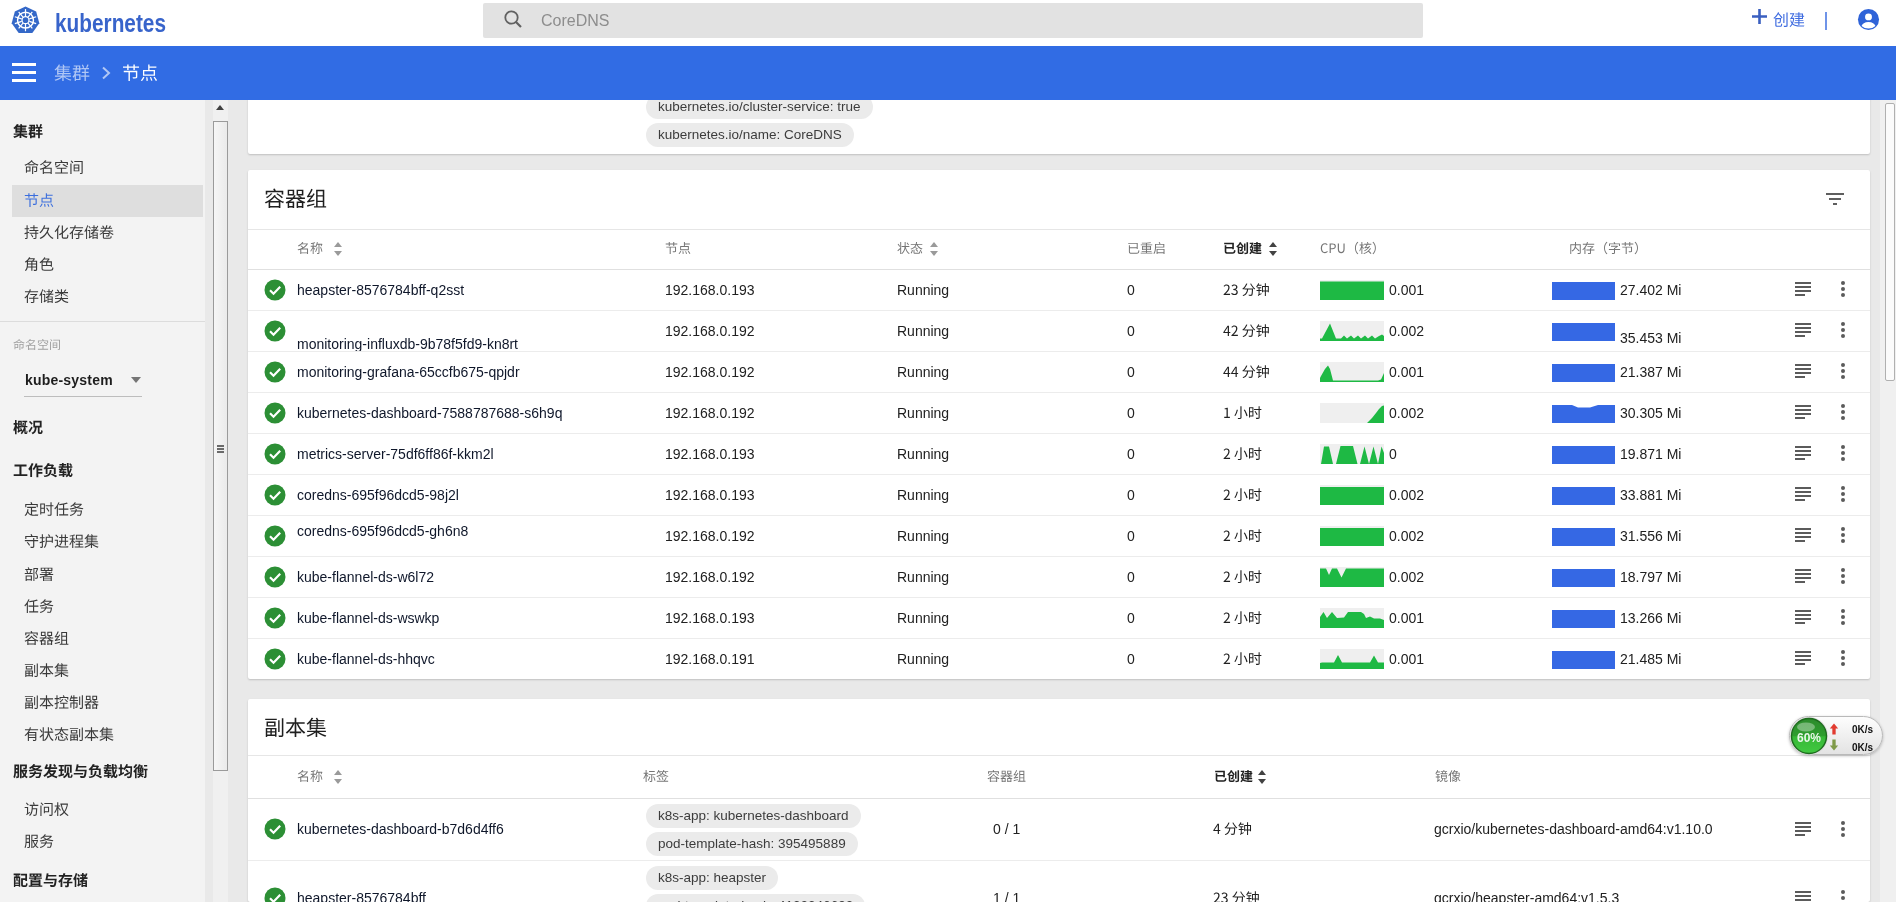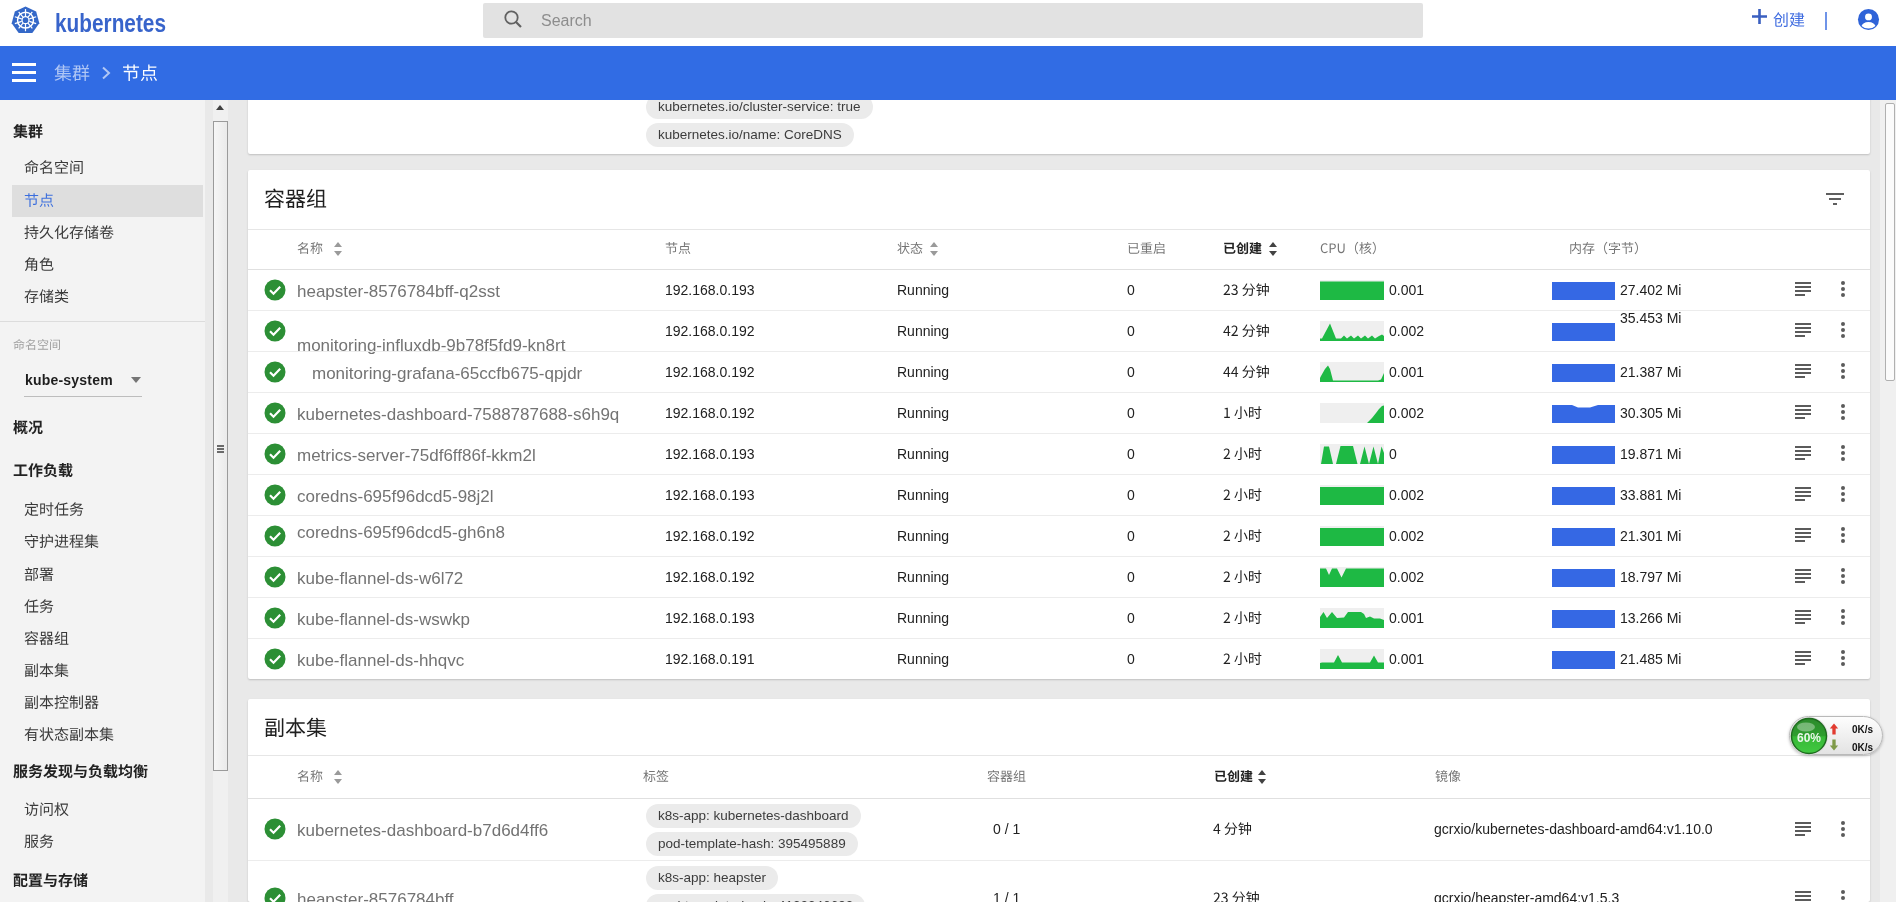--- a/index.html
+++ b/index.html
@@ -1,20 +1,20 @@
 <!DOCTYPE html>
 <html><head><meta charset="utf-8"><style>
 *{margin:0;padding:0;box-sizing:border-box}
 html,body{width:1896px;height:902px;overflow:hidden;background:#e9e9e9;font-family:"Liberation Sans",sans-serif;position:relative}
 .abs{position:absolute}
 .z{z-index:11}
 .card{position:absolute;background:#fff;border-radius:2px;box-shadow:0 1px 2px rgba(0,0,0,.18)}
 .chip{background:#ebebeb;border-radius:12px;height:24px;line-height:24px;padding:0 12px;font-size:13.5px;color:#3c3c3c;white-space:nowrap;display:inline-block}
 .cell{position:absolute;font-size:14px;color:#212121;white-space:nowrap}
-.link{position:absolute;font-size:17px;color:#737373;white-space:nowrap}
+.link{position:absolute;font-size:14px;color:#0f172a;white-space:nowrap}
 </style></head><body>
 <div class="abs" style="left:0;top:0;width:1896px;height:46px;background:#fff;z-index:10"></div>
 <svg class="abs z" style="left:10.5px;top:5.5px" width="29" height="30" viewBox="0 0 34 35">
 <polygon points="17,0.5 29.5,6.5 33.2,20 25,31.5 9,31.5 0.8,20 4.5,6.5" fill="#3468c8"></polygon>
 <g stroke="#fff" fill="none">
 <circle cx="17" cy="16.5" r="9.3" stroke-width="1.7"></circle>
 <circle cx="17" cy="16.5" r="4.1" stroke-width="1.5"></circle>
 <g stroke-width="1.4">
 <path d="M17,3.5 V12"></path>
         <path d="M17,21 V29.5"></path>
@@ -28,21 +28,21 @@
         <path d="M14.3,19.8 9,26.2"></path>
 </g>
     </g>
   </svg>
 <div class="abs z" style="left:55px;top:8px;font-size:26px;font-weight:bold;color:#3864cb;transform:scaleX(0.80);transform-origin:0 0">kubernetes</div>
 <div class="abs z" style="left:483px;top:3px;width:940px;height:35px;background:#e2e2e2;border-radius:2px"></div>
 <svg class="abs z" style="left:502px;top:8px" width="22" height="22" viewBox="0 0 22 22">
 <circle cx="9.5" cy="9.5" r="6.2" fill="none" stroke="#616161" stroke-width="1.8"></circle>
 <path d="M14,14 L19,19" stroke="#616161" stroke-width="2.2"></path>
   </svg>
-<div class="abs z" style="left:541px;top:12px;font-size:16px;color:#8d8d8d">Search</div>
+<div class="abs z" style="left:541px;top:12px;font-size:16px;color:#8d8d8d">CoreDNS</div>
 <svg class="abs z" style="left:1751px;top:8px" width="17" height="17" viewBox="0 0 17 17">
 <path d="M8.5,1 V16 M1,8.5 H16" stroke="#3a5fc0" stroke-width="2.6"></path>
   </svg>
 <div class="abs" style="left:1773px;top:11px;z-index:11">
     <svg width="32" height="23" style="display:block;overflow:visible" fill="#3f6ce0">
       <path transform="translate(0.0,14.7) scale(0.01600,-0.01600)" d="M838 824V20C838 1 831 -5 812 -6C792 -6 729 -7 659 -5C670 -25 682 -57 686 -76C779 -77 834 -75 867 -64C899 -51 913 -30 913 20V824ZM643 724V168H715V724ZM142 474V45C142 -44 172 -65 269 -65C290 -65 432 -65 455 -65C544 -65 566 -26 576 112C555 117 526 128 509 141C504 22 497 0 450 0C419 0 300 0 275 0C224 0 216 7 216 45V407H432C424 286 415 237 403 223C396 214 388 213 374 213C360 213 325 214 288 218C298 199 306 173 307 153C347 150 386 151 406 152C431 155 448 161 463 178C486 203 497 271 506 444C507 454 507 474 507 474ZM313 838C260 709 154 571 27 480C44 468 70 443 82 428C181 504 266 604 330 713C409 627 496 524 540 457L595 507C547 578 446 689 362 774L383 818Z"></path>
       <path transform="translate(16.0,14.7) scale(0.01600,-0.01600)" d="M394 755V695H581V620H330V561H581V483H387V422H581V345H379V288H581V209H337V149H581V49H652V149H937V209H652V288H899V345H652V422H876V561H945V620H876V755H652V840H581V755ZM652 561H809V483H652ZM652 620V695H809V620ZM97 393C97 404 120 417 135 425H258C246 336 226 259 200 193C173 233 151 283 134 343L78 322C102 241 132 177 169 126C134 60 89 8 37 -30C53 -40 81 -66 92 -80C140 -43 183 7 218 70C323 -30 469 -55 653 -55H933C937 -35 951 -2 962 14C911 13 694 13 654 13C485 13 347 35 249 132C290 225 319 342 334 483L292 493L278 492H192C242 567 293 661 338 758L290 789L266 778H64V711H237C197 622 147 540 129 515C109 483 84 458 66 454C76 439 91 408 97 393Z"></path>
     </svg>
   </div>
 <div class="abs z" style="left:1825px;top:12px;width:2px;height:18px;background:#6f94e8"></div>
@@ -394,38 +394,38 @@
       <polygon points="0,20 0,17.5 2,17.5 10,2.5 16,17.5 21,17.5 24,14.5 27,17.5 31,14.5 34,17.5 38,14.5 41,17.5 45,14.5 48,17.5 52,14.5 55,17.5 59,15 62,13.5 64,15 64,20" fill="#1eb944"></polygon>
     </svg>
   </div>
 <div class="cell" style="left:1389px;top:322.5px">0.002</div>
 <div class="abs" style="left:1552px;top:320.5px">
     <svg width="63" height="20" style="display:block">
       <rect width="63" height="20" fill="#fff"></rect>
       <polygon points="0,20 0,2 63,2 63,20" fill="#3568e4"></polygon>
     </svg>
   </div>
-<div class="cell" style="left:1620px;top:310px">35.453 Mi</div>
+<div class="cell" style="left:1620px;top:330px">35.453 Mi</div>
 <div class="abs" style="left:1795px;top:323px;width:16px;height:15px">
     <div style="position:absolute;top:0px;width:16px;height:2px;background:#5b5b5b"></div>
     <div style="position:absolute;top:4px;width:16px;height:2px;background:#5b5b5b"></div>
     <div style="position:absolute;top:8px;width:16px;height:2px;background:#5b5b5b"></div>
     <div style="position:absolute;top:12px;width:10px;height:2px;background:#5b5b5b"></div>
   </div>
 <div class="abs" style="left:1841px;top:322px;width:4px;height:17px">
     <div style="position:absolute;top:0px;width:4px;height:4px;border-radius:50%;background:#5b5b5b"></div>
     <div style="position:absolute;top:6px;width:4px;height:4px;border-radius:50%;background:#5b5b5b"></div>
     <div style="position:absolute;top:12px;width:4px;height:4px;border-radius:50%;background:#5b5b5b"></div>
   </div>
 <div class="abs" style="left:248px;top:351.0px;width:1622px;height:1px;background:#ececec"></div>
 <svg class="abs" style="left:264.0px;top:360.5px" width="22" height="22">
     <circle cx="11" cy="11" r="10.5" fill="#2c8f35"></circle>
     <path d="M6,11.3 9.5,14.7 16.2,7.8" stroke="#fff" stroke-width="2.2" fill="none"></path>
   </svg>
-<div class="link" style="left:312px;top:363.5px">monitoring-grafana-65ccfb675-qpjdr</div>
+<div class="link" style="left:297px;top:363.5px">monitoring-grafana-65ccfb675-qpjdr</div>
 <div class="cell" style="left:665px;top:363.5px">192.168.0.192</div>
 <div class="cell" style="left:897px;top:363.5px">Running</div>
 <div class="cell" style="left:1127px;top:363.5px">0</div>
 <div class="abs" style="left:1223px;top:363.5px;">
     <svg width="47" height="20" style="display:block;overflow:visible" fill="#212121">
       <path transform="translate(0.0,12.9) scale(0.01400,-0.01400)" d="M340 0H426V202H524V275H426V733H325L20 262V202H340ZM340 275H115L282 525C303 561 323 598 341 633H345C343 596 340 536 340 500Z"></path>
       <path transform="translate(7.8,12.9) scale(0.01400,-0.01400)" d="M340 0H426V202H524V275H426V733H325L20 262V202H340ZM340 275H115L282 525C303 561 323 598 341 633H345C343 596 340 536 340 500Z"></path>
       <path transform="translate(18.7,12.9) scale(0.01400,-0.01400)" d="M673 822 604 794C675 646 795 483 900 393C915 413 942 441 961 456C857 534 735 687 673 822ZM324 820C266 667 164 528 44 442C62 428 95 399 108 384C135 406 161 430 187 457V388H380C357 218 302 59 65 -19C82 -35 102 -64 111 -83C366 9 432 190 459 388H731C720 138 705 40 680 14C670 4 658 2 637 2C614 2 552 2 487 8C501 -13 510 -45 512 -67C575 -71 636 -72 670 -69C704 -66 727 -59 748 -34C783 5 796 119 811 426C812 436 812 462 812 462H192C277 553 352 670 404 798Z"></path>
       <path transform="translate(32.7,12.9) scale(0.01400,-0.01400)" d="M653 556V318H516V556ZM727 556H865V318H727ZM653 838V629H448V184H516V245H653V-81H727V245H865V190H937V629H727V838ZM180 837C150 744 96 654 36 595C48 579 68 541 75 525C110 561 143 606 173 656H415V725H210C224 755 237 787 248 818ZM60 344V275H205V73C205 26 171 -4 152 -17C165 -30 184 -57 192 -73C208 -57 237 -40 427 59C421 75 415 104 413 124L277 56V275H418V344H277V479H394V547H112V479H205V344Z"></path>
     </svg>
@@ -600,21 +600,21 @@
       <polygon points="0,20 0,2 64,2 64,20" fill="#1eb944"></polygon>
     </svg>
   </div>
 <div class="cell" style="left:1389px;top:527.5px">0.002</div>
 <div class="abs" style="left:1552px;top:525.5px">
     <svg width="63" height="20" style="display:block">
       <rect width="63" height="20" fill="#fff"></rect>
       <polygon points="0,20 0,2 63,2 63,20" fill="#3568e4"></polygon>
     </svg>
   </div>
-<div class="cell" style="left:1620px;top:527.5px">21.301 Mi</div>
+<div class="cell" style="left:1620px;top:527.5px">31.556 Mi</div>
 <div class="abs" style="left:1795px;top:528px;width:16px;height:15px">
     <div style="position:absolute;top:0px;width:16px;height:2px;background:#5b5b5b"></div>
     <div style="position:absolute;top:4px;width:16px;height:2px;background:#5b5b5b"></div>
     <div style="position:absolute;top:8px;width:16px;height:2px;background:#5b5b5b"></div>
     <div style="position:absolute;top:12px;width:10px;height:2px;background:#5b5b5b"></div>
   </div>
 <div class="abs" style="left:1841px;top:527px;width:4px;height:17px">
     <div style="position:absolute;top:0px;width:4px;height:4px;border-radius:50%;background:#5b5b5b"></div>
     <div style="position:absolute;top:6px;width:4px;height:4px;border-radius:50%;background:#5b5b5b"></div>
     <div style="position:absolute;top:12px;width:4px;height:4px;border-radius:50%;background:#5b5b5b"></div>

